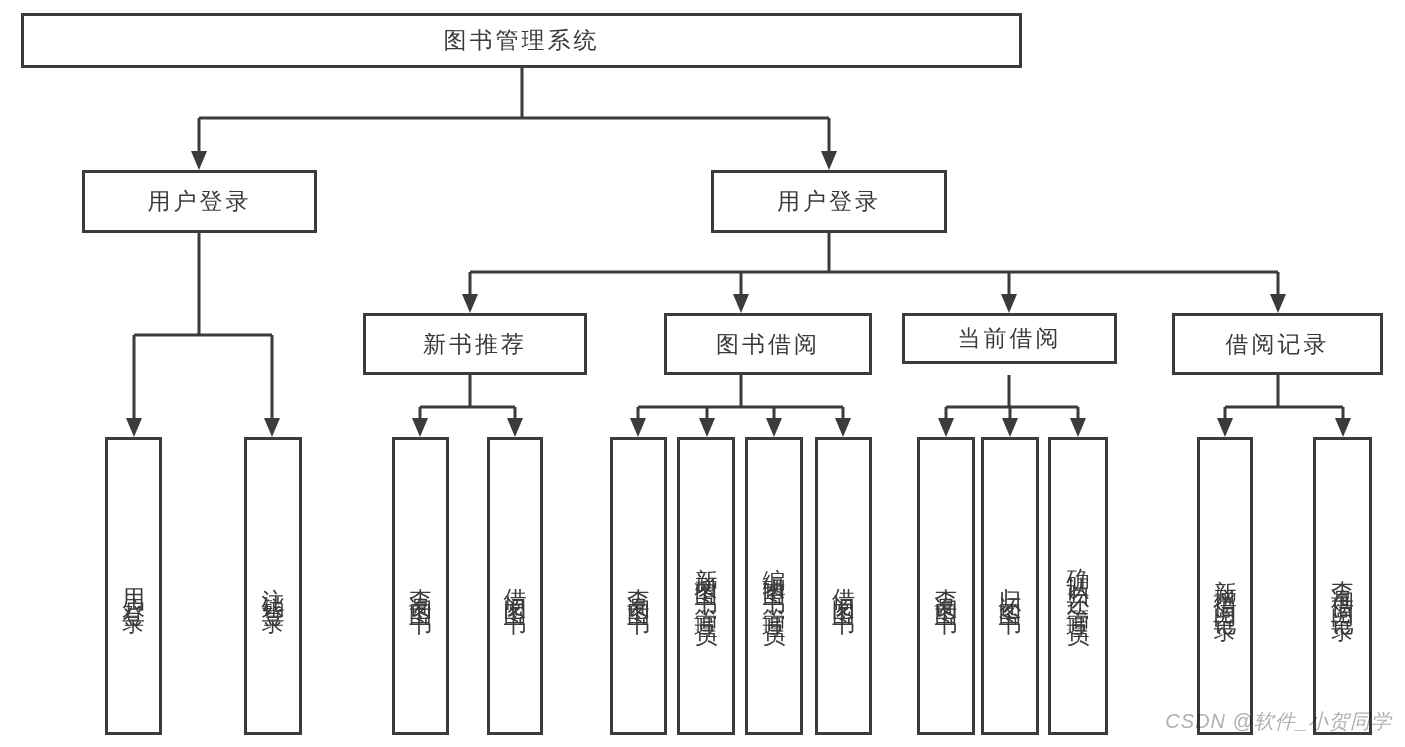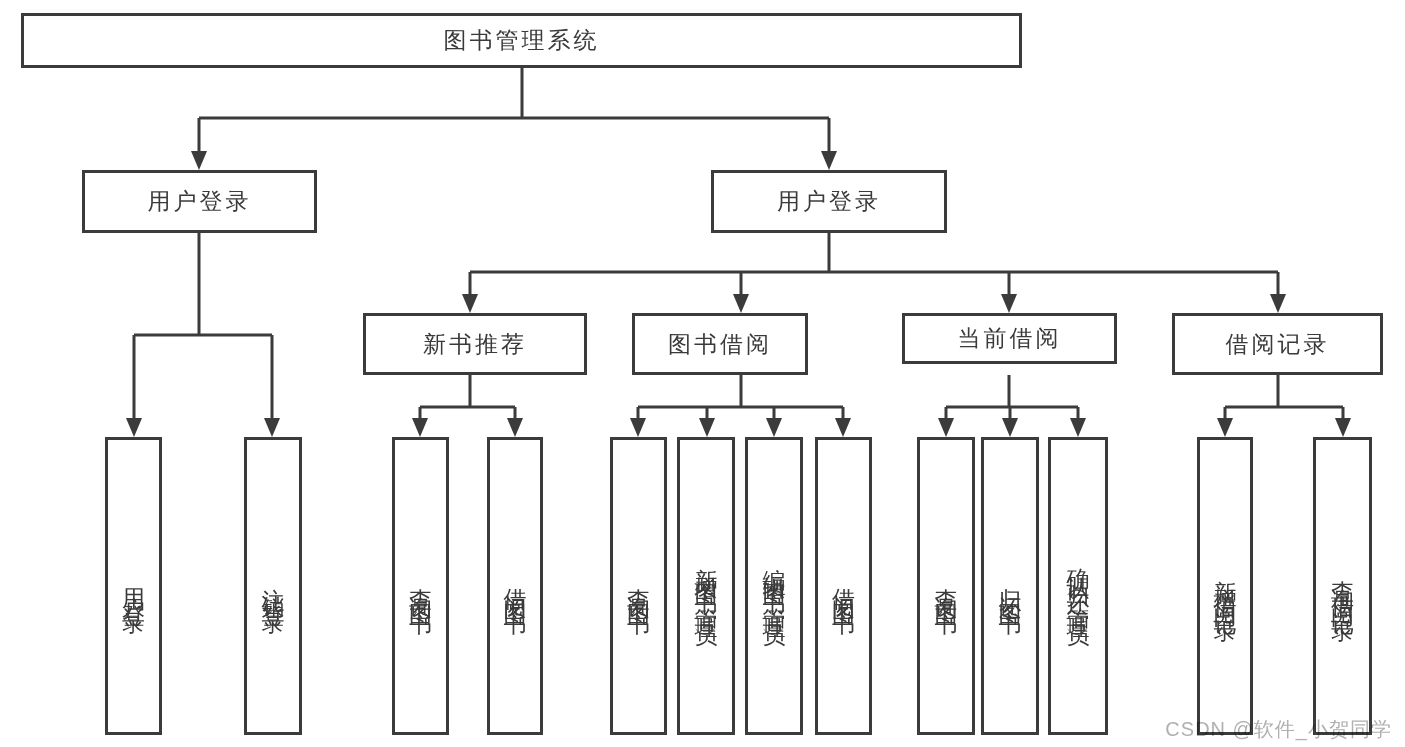--- a/index.html
+++ b/index.html
@@ -22,25 +22,26 @@
   .hlabel {
     font-size:23px; color:#3a3a3a; letter-spacing:3px;
     white-space:nowrap; line-height:1;
   }
   .vtext {
     writing-mode:vertical-rl; text-orientation:mixed;
     font-size:23px; color:#3a3a3a; letter-spacing:8px;
     line-height:1; white-space:nowrap;
   }
   .watermark {
-    position:absolute; right:13px; bottom:4px;
+    position:absolute; right:13px; bottom:12px;
     font-size:20px; letter-spacing:1px;
     color:#b0b0b0; z-index:5;
     mix-blend-mode:multiply;
     white-space:nowrap;
+    font-style:italic;
   }
 </style>
 </head>
 <body>
 
 <div id="stage">
 
   <svg class="connectors" width="1405" height="747" viewBox="0 0 1405 747">
     <g stroke="#3b3b3b" stroke-width="3" fill="none">
 
@@ -88,21 +89,21 @@
   <div class="box" style="left:82px;top:170px;width:235px;height:63px">
     <span class="hlabel">用户登录</span>
   </div>
   <div class="box" style="left:711px;top:170px;width:236px;height:63px">
     <span class="hlabel">用户登录</span>
   </div>
 
   <div class="box" style="left:363px;top:313px;width:224px;height:62px">
     <span class="hlabel">新书推荐</span>
   </div>
-  <div class="box" style="left:632px;top:313px;width:176px;height:62px">
+  <div class="box" style="left:664px;top:313px;width:208px;height:62px">
     <span class="hlabel">图书借阅</span>
   </div>
   <div class="box" style="left:902px;top:313px;width:215px;height:51px">
     <span class="hlabel">当前借阅</span>
   </div>
   <div class="box" style="left:1172px;top:313px;width:211px;height:62px">
     <span class="hlabel">借阅记录</span>
   </div>
 
   <div class="box" style="left:105px;top:437px;width:57px;height:298px">

